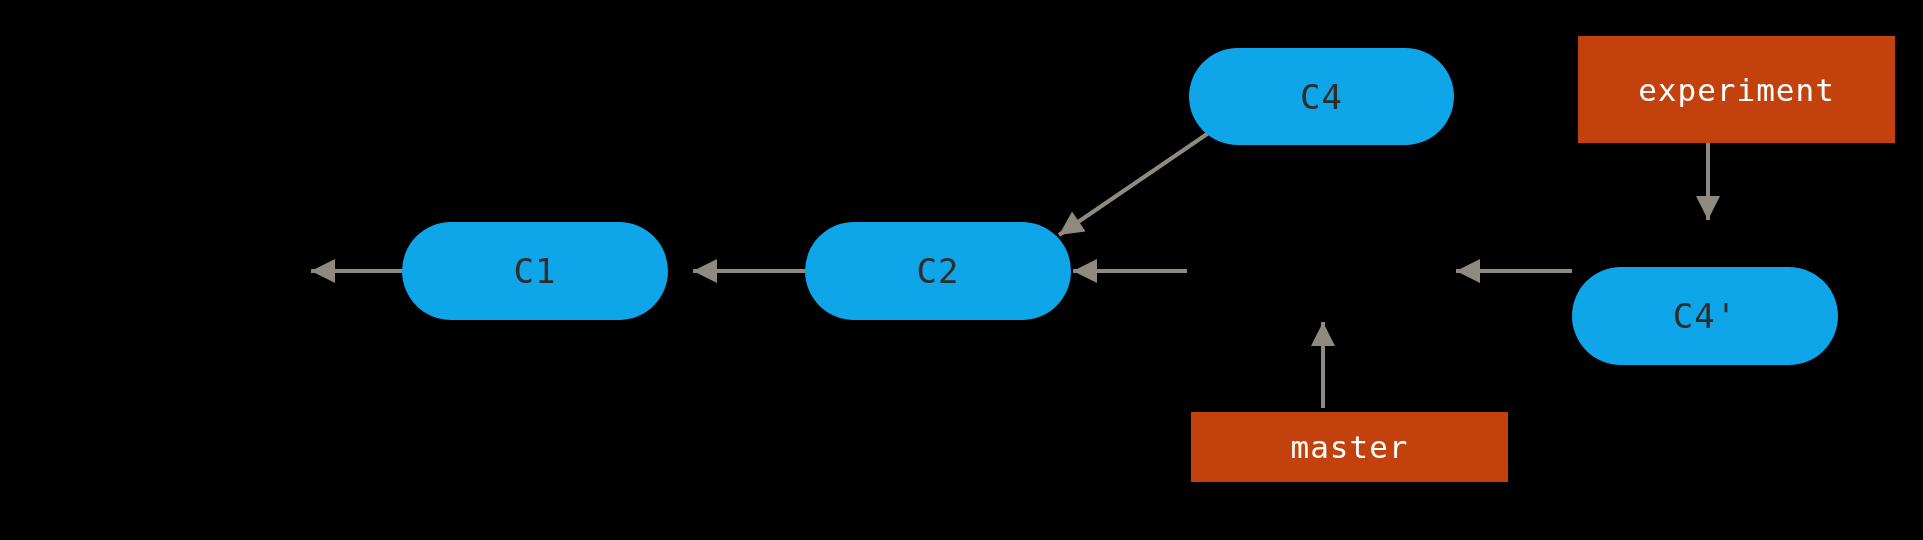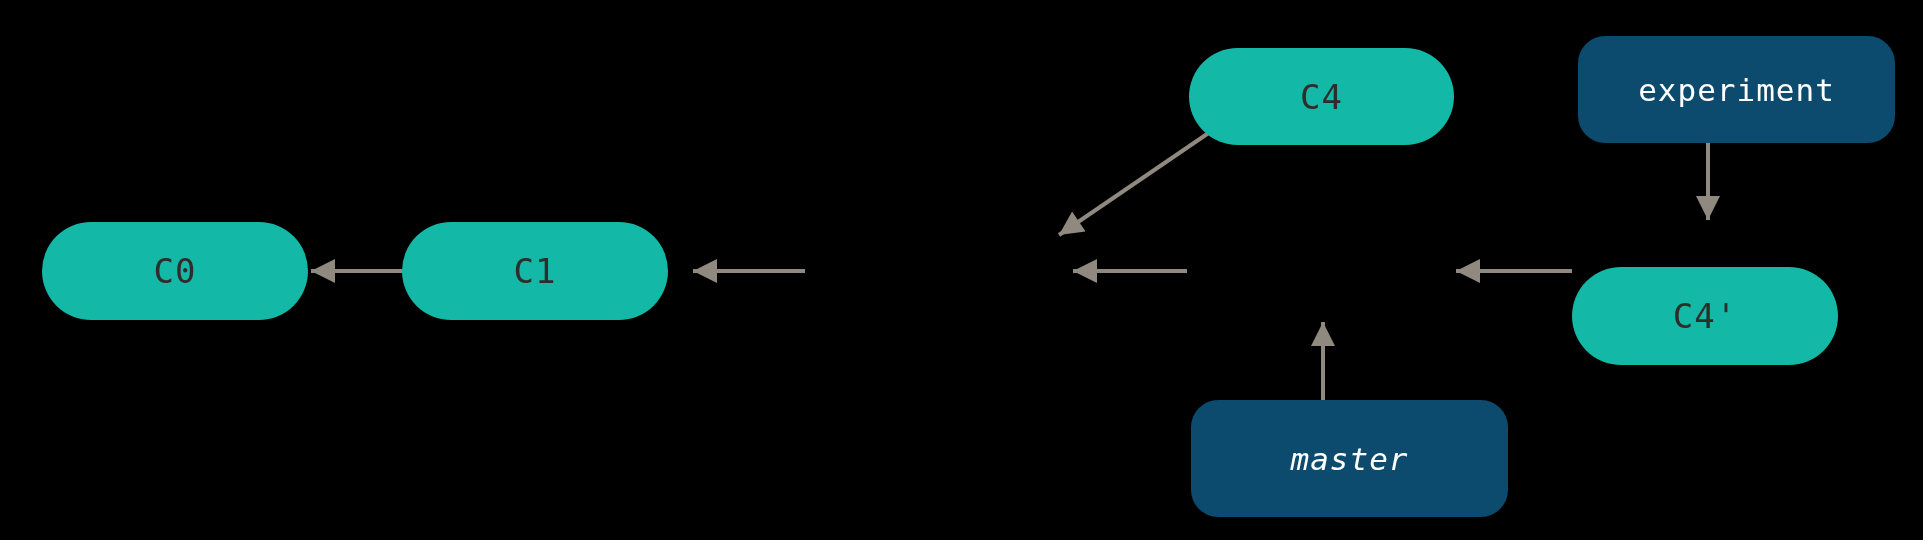--- a/index.html
+++ b/index.html
@@ -19,41 +19,40 @@
     position: absolute;
     left: 0;
     top: 0;
     z-index: 1;
   }
   .commit-node {
     position: absolute;
     z-index: 2;
     width: 266px;
     height: 98px;
-    background: #14b8a6;
+    background: #0ea5e9;
     border-radius: 49px;
     display: flex;
     align-items: center;
     justify-content: center;
     color: #2e2d2a;
     font-size: 34px;
     letter-spacing: 1px;
   }
   .branch-label {
     position: absolute;
     z-index: 2;
     width: 317px;
-    background: #0c4a6e;
+    background: #c2410c;
     display: flex;
     align-items: center;
     justify-content: center;
     color: #ffffff;
     font-size: 31px;
     letter-spacing: 1px;
-    border-radius: 27px;
   }
 </style>
 </head>
 <body>
 
 <div class="canvas">
 
   <svg class="edges-layer" width="1923" height="540" viewBox="0 0 1923 540">
     <defs>
       <marker id="ah" viewBox="0 0 10 10" refX="10" refY="5" markerUnits="userSpaceOnUse" markerWidth="27" markerHeight="24" orient="auto">
@@ -62,39 +61,39 @@
     </defs>
     <line x1="423" y1="271" x2="311" y2="271" stroke="#8f897f" stroke-width="4" marker-end="url(#ah)"></line>
     <line x1="805" y1="271" x2="693" y2="271" stroke="#8f897f" stroke-width="4" marker-end="url(#ah)"></line>
     <line x1="1187" y1="271" x2="1073" y2="271" stroke="#8f897f" stroke-width="4" marker-end="url(#ah)"></line>
     <line x1="1572" y1="271" x2="1456" y2="271" stroke="#8f897f" stroke-width="4" marker-end="url(#ah)"></line>
     <line x1="1232" y1="117" x2="1059" y2="235" stroke="#8f897f" stroke-width="4" marker-end="url(#ah)"></line>
     <line x1="1708" y1="143" x2="1708" y2="220" stroke="#8f897f" stroke-width="4" marker-end="url(#ah)"></line>
     <line x1="1323" y1="408" x2="1323" y2="322" stroke="#8f897f" stroke-width="4" marker-end="url(#ah)"></line>
   </svg>
 
-  <div class="commit-node" style="left:42px;   top:222px;">
-    <span>C0</span>
-  </div>
 
   <div class="commit-node" style="left:402px;  top:222px;">
     <span>C1</span>
   </div>
 
+  <div class="commit-node" style="left:805px;  top:222px;">
+    <span>C2</span>
+  </div>
 
 
   <div class="commit-node" style="left:1189px; top:48px; width:265px; height:97px;">
     <span>C4</span>
   </div>
 
   <div class="commit-node" style="left:1572px; top:222px;margin-top:45px;">
     <span>C4'</span>
   </div>
 
   <div class="branch-label" style="left:1578px; top:36px; height:107px;">
     <span>experiment</span>
   </div>
 
-  <div class="branch-label" style="left:1191px; top:400px; height:117px;font-style:italic;">
+  <div class="branch-label" style="left:1191px; top:412px; height:70px;">
     <span>master</span>
   </div>
 
 </div>
 
 </body></html>

